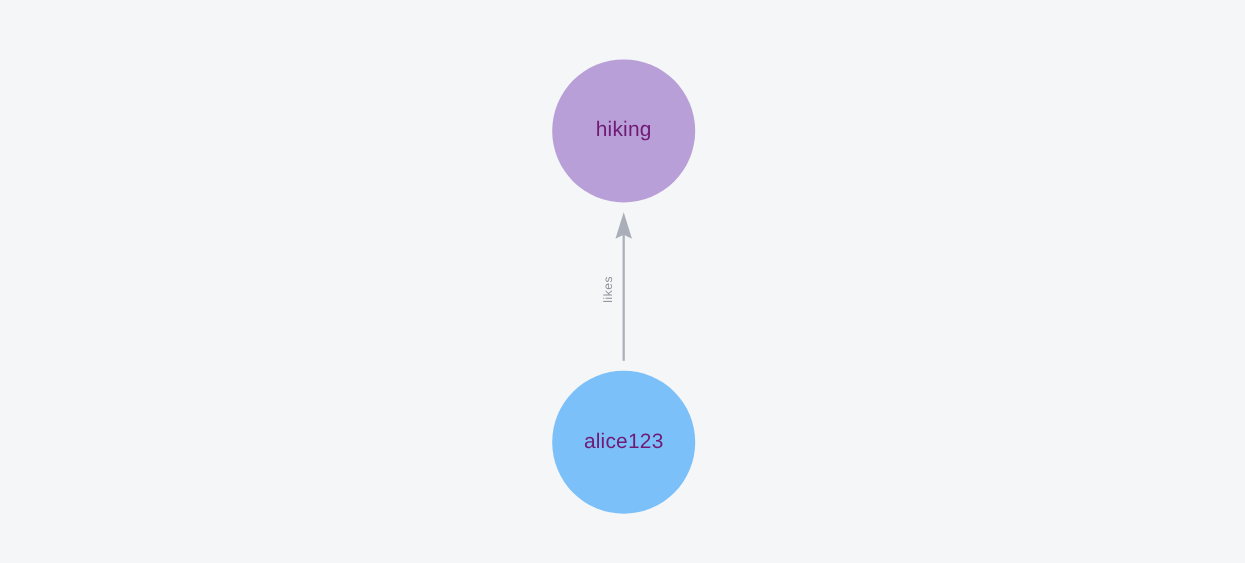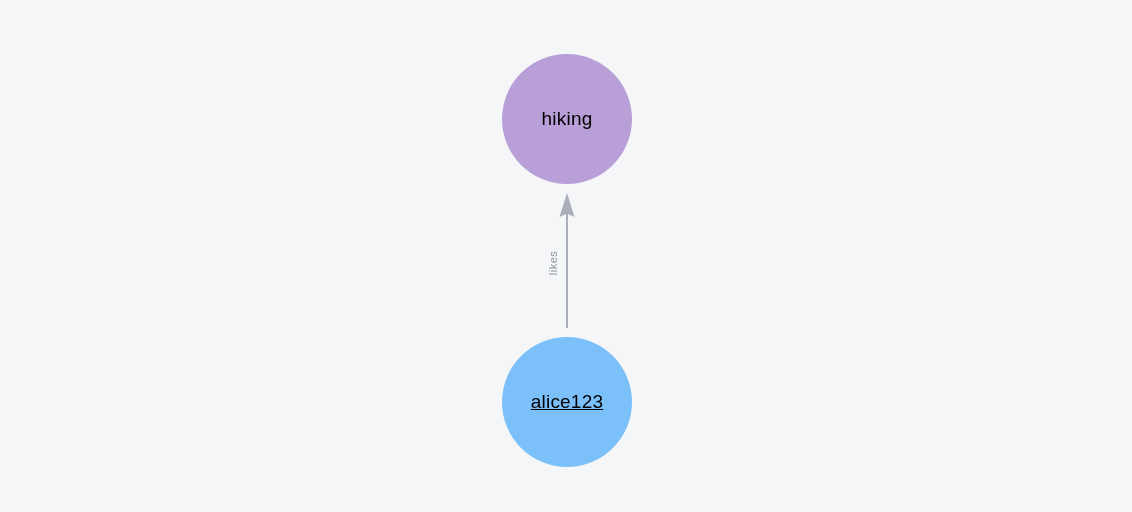--- a/index.html
+++ b/index.html
@@ -28,21 +28,21 @@
     width: 130px;
     height: 130px;
     border-radius: 50%;
     display: flex;
     align-items: center;
     justify-content: center;
     cursor: default;
   }
   .node-label {
     font-size: 19px;
-    color: #000000;
+    color: #701a75;
     letter-spacing: 0.2px;
     user-select: none;
   }
   .node-hiking {
     left: 502px;
     top: 54px;
   }
   .node-alice {
     left: 502px;
     top: 337px;
@@ -67,17 +67,17 @@
     <line x1="567" y1="328" x2="567" y2="213" stroke-width="2" style="stroke: rgb(169, 174, 184);"></line>
     <polygon points="567,193 559.5,217 567,213.5 574.5,217" style="fill: rgb(169, 174, 184);"></polygon>
   </svg>
 
   <div class="edge-label" style="color: rgb(142, 147, 155);">likes</div>
 
   <div class="node node-hiking" style="background-color: rgb(184, 159, 215);">
     <span class="node-label">hiking</span>
   </div>
 
-  <div class="node node-alice" style="background-color: rgb(123, 192, 249); text-decoration: underline;">
+  <div class="node node-alice" style="background-color: rgb(123, 192, 249);">
     <span class="node-label">alice123</span>
   </div>
 
 </div>
 
 </body></html>

